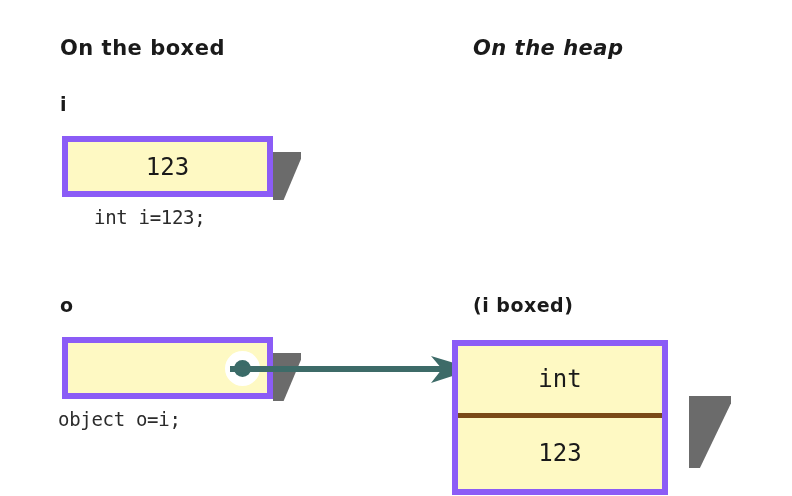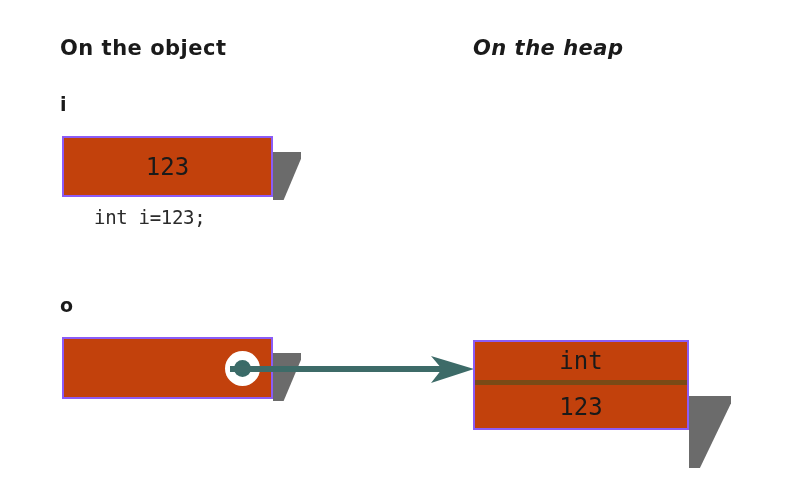--- a/index.html
+++ b/index.html
@@ -56,22 +56,22 @@
 
   
   .box-shadow-wedge {
     position: absolute;
     background: #6b6b6b;
   }
 
   
   .mem-box {
     position: absolute;
-    background: #c2410c;
-    border: 2px solid #8b5cf6;
+    background: #fef9c3;
+    border: 6px solid #8b5cf6;
     box-sizing: border-box;
   }
   .mem-cell {
     display: flex;
     align-items: center;
     justify-content: center;
     font-family: "DejaVu Sans Mono", monospace;
     font-size: 24px;
     color: #1a1a1a;
     box-sizing: border-box;
@@ -87,22 +87,22 @@
   }
   #box-i .mem-cell { height: 100%; }
 
   #box-o {
     left: 62px; top: 337px;
     width: 211px; height: 62px;
   }
   #box-o .mem-cell { height: 100%; }
 
   #box-heap {
-    left: 473px; top: 340px;
-    width: 216px; height: 90px;
+    left: 452px; top: 340px;
+    width: 216px; height: 155px;
   }
   #box-heap .mem-cell { height: 50%; }
 
   
   #pointer-dot-wrap {
     position: absolute;
     left: 225px; top: 351px;
     width: 35px; height: 35px;
   }
   #pointer-dot-halo {
@@ -127,21 +127,21 @@
     top: 352px;
     width: 250px;
     height: 34px;
   }
 </style>
 </head>
 <body>
 
 <div id="canvas">
 
-  <div id="header-stack" class="col-header">On the object</div>
+  <div id="header-stack" class="col-header">On the boxed</div>
 
   <div id="header-heap" class="col-header">On the heap</div>
 
   <div id="label-i" class="var-label">i</div>
 
   <div class="box-shadow-wedge" style="left:273px; top:152px; width:28px; height:48px;
               clip-path: polygon(0 0, 100% 0, 100% 14%, 38% 100%, 0 100%);"></div>
 
   <div id="box-i" class="mem-box">
     <div class="mem-cell">123</div>
@@ -161,21 +161,23 @@
   <div id="pointer-dot-wrap">
     <div id="pointer-dot-halo"></div>
     <div id="pointer-dot"></div>
   </div>
 
   <svg id="arrow-svg" viewBox="0 0 250 34" xmlns="http://www.w3.org/2000/svg">
     <line x1="0" y1="17" x2="222" y2="17" stroke="#3d6b68" stroke-width="6"></line>
     <path d="M 201 4 L 244 17 L 201 31 L 212 17 Z" fill="#3d6b68"></path>
   </svg>
 
+  <div id="caption-o" class="code-caption">object o=i;</div>
 
+  <div id="label-boxed" class="var-label">(i boxed)</div>
 
   <div class="box-shadow-wedge" style="left:689px; top:396px; width:42px; height:72px;
               clip-path: polygon(0 0, 100% 0, 100% 10%, 26% 100%, 0 100%);"></div>
 
   <div id="box-heap" class="mem-box">
     <div class="mem-cell divided-top">int</div>
     <div class="mem-cell">123</div>
   </div>
 
 </div>

